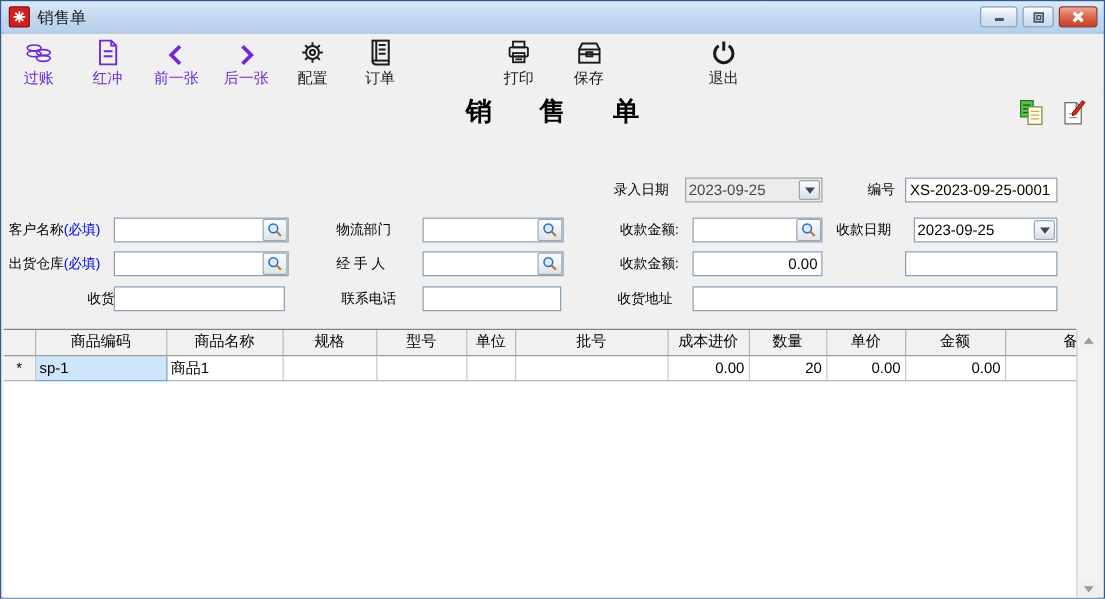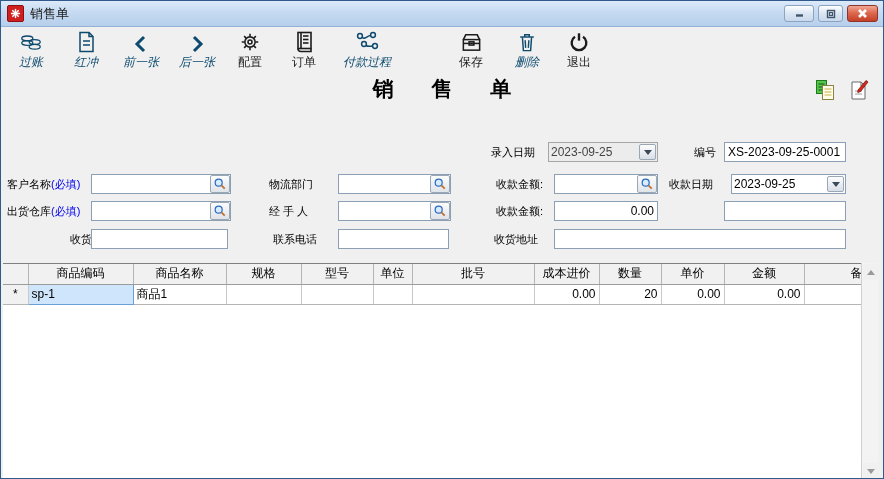--- a/index.html
+++ b/index.html
@@ -22,21 +22,21 @@
   .wbtn.close { width:31px; border-color:#8f3426;
     background:linear-gradient(180deg,#f0a896,#dd6a50 45%,#c43f28); }
   .wbtn.close svg { stroke:#fff; }
 
   
   .toolbar { position:relative; height:46px; background:#f0f0f0; }
   .titem { position:absolute; top:2px; display:flex; flex-direction:column; align-items:center;
     color:#1c1c1c; cursor:default; }
   .titem .ticon { height:24px; display:flex; align-items:flex-end; justify-content:center; }
   .titem .tlabel { font-size:12px; margin-top:1px; white-space:nowrap; }
-  .titem.disabled { color:#0c4a6e;font-style:italic; }
+  .titem.disabled { color:#6d28d9; }
 
   
   .content { position:relative; height:407px; background:#f0f0f0; }
   .doc-title { position:absolute; top:2px; left:0; right:0; text-align:center;
     font-size:21px; font-weight:bold; letter-spacing:16px; color:#000; text-indent:16px; }
   .corner-icons { position:absolute; top:6px; right:14px; display:flex; gap:14px; }
 
   .flabel { position:absolute; font-size:11px; color:#000; height:20px; line-height:20px; white-space:nowrap; }
   .req { color:#0000ee; }
   .fwrap { position:absolute; height:20px; }
@@ -168,54 +168,42 @@
           <rect x="4" y="1.5" width="13" height="16"></rect>
             <line x1="7" y1="1.5" x2="7" y2="17.5"></line>
           <line x1="9" y1="5" x2="14.5" y2="5"></line>
             <line x1="9" y1="8.5" x2="14.5" y2="8.5"></line>
             <line x1="9" y1="12" x2="14.5" y2="12"></line>
           <path d="M4 17.5c0 2 1.5 3 3 3h10v-3"></path>
         </svg>
         </span>
       <span class="tlabel">订单</span>
     </div>
-    <div class="titem disabled" style="left:330px;width:72px;">
-      <span class="ticon">
-        <svg width="24" height="22" viewBox="0 0 24 22" fill="none" stroke="currentColor" stroke-width="1.5">
-          <circle cx="5" cy="5" r="2.4"></circle>
-            <circle cx="18" cy="4" r="2.4"></circle>
-            <circle cx="9" cy="13" r="2.4"></circle>
-            <circle cx="20" cy="15" r="2.4"></circle>
-          <path d="M7 6.5C10 9 12 4.5 15.7 4.5M10.8 14.5c3 1.5 4.5.5 6.8.5"></path>
-        </svg>
-        </span>
-      <span class="tlabel">付款过程</span>
+    <div class="titem" style="left:392px;width:44px;">
+      <span class="ticon">
+        <svg width="22" height="22" viewBox="0 0 24 24" fill="none" stroke="currentColor" stroke-width="1.6">
+          <rect x="7" y="2.5" width="10" height="5"></rect>
+            <rect x="4" y="7.5" width="16" height="8" rx="1"></rect>
+          <rect x="7" y="12.5" width="10" height="8"></rect>
+            <line x1="9" y1="15.5" x2="15" y2="15.5"></line>
+            <line x1="9" y1="18" x2="15" y2="18"></line>
+        </svg>
+        </span>
+      <span class="tlabel">打印</span>
     </div>
     <div class="titem" style="left:446px;width:48px;">
       <span class="ticon">
         <svg width="23" height="22" viewBox="0 0 24 22" fill="none" stroke="currentColor" stroke-width="1.6">
           <rect x="3.5" y="8.5" width="17" height="11"></rect>
             <path d="M3.5 8.5l2.5-5h12l2.5 5"></path>
           <line x1="3.5" y1="12.5" x2="20.5" y2="12.5"></line>
             <rect x="9.5" y="10.8" width="5" height="3.4"></rect>
         </svg>
         </span>
       <span class="tlabel">保存</span>
-    </div>
-    <div class="titem disabled" style="left:502px;width:48px;">
-      <span class="ticon">
-        <svg width="20" height="22" viewBox="0 0 22 22" fill="none" stroke="currentColor" stroke-width="1.6">
-          <path d="M6 6l1 14.5h8L16 6"></path>
-            <line x1="3.5" y1="5.5" x2="18.5" y2="5.5"></line>
-            <path d="M8.5 5.5V3h5v2.5"></path>
-          <line x1="9" y1="9" x2="9.5" y2="17.5"></line>
-            <line x1="13" y1="9" x2="12.5" y2="17.5"></line>
-        </svg>
-        </span>
-      <span class="tlabel">删除</span>
     </div>
     <div class="titem" style="left:554px;width:48px;">
       <span class="ticon">
         <svg width="22" height="22" viewBox="0 0 24 24" fill="none" stroke="currentColor" stroke-width="2.6">
           <line x1="12" y1="2.5" x2="12" y2="10.5"></line>
             <path d="M7.6 6.2a8 8 0 1 0 8.8 0"></path>
         </svg>
         </span>
       <span class="tlabel">退出</span>
     </div>

